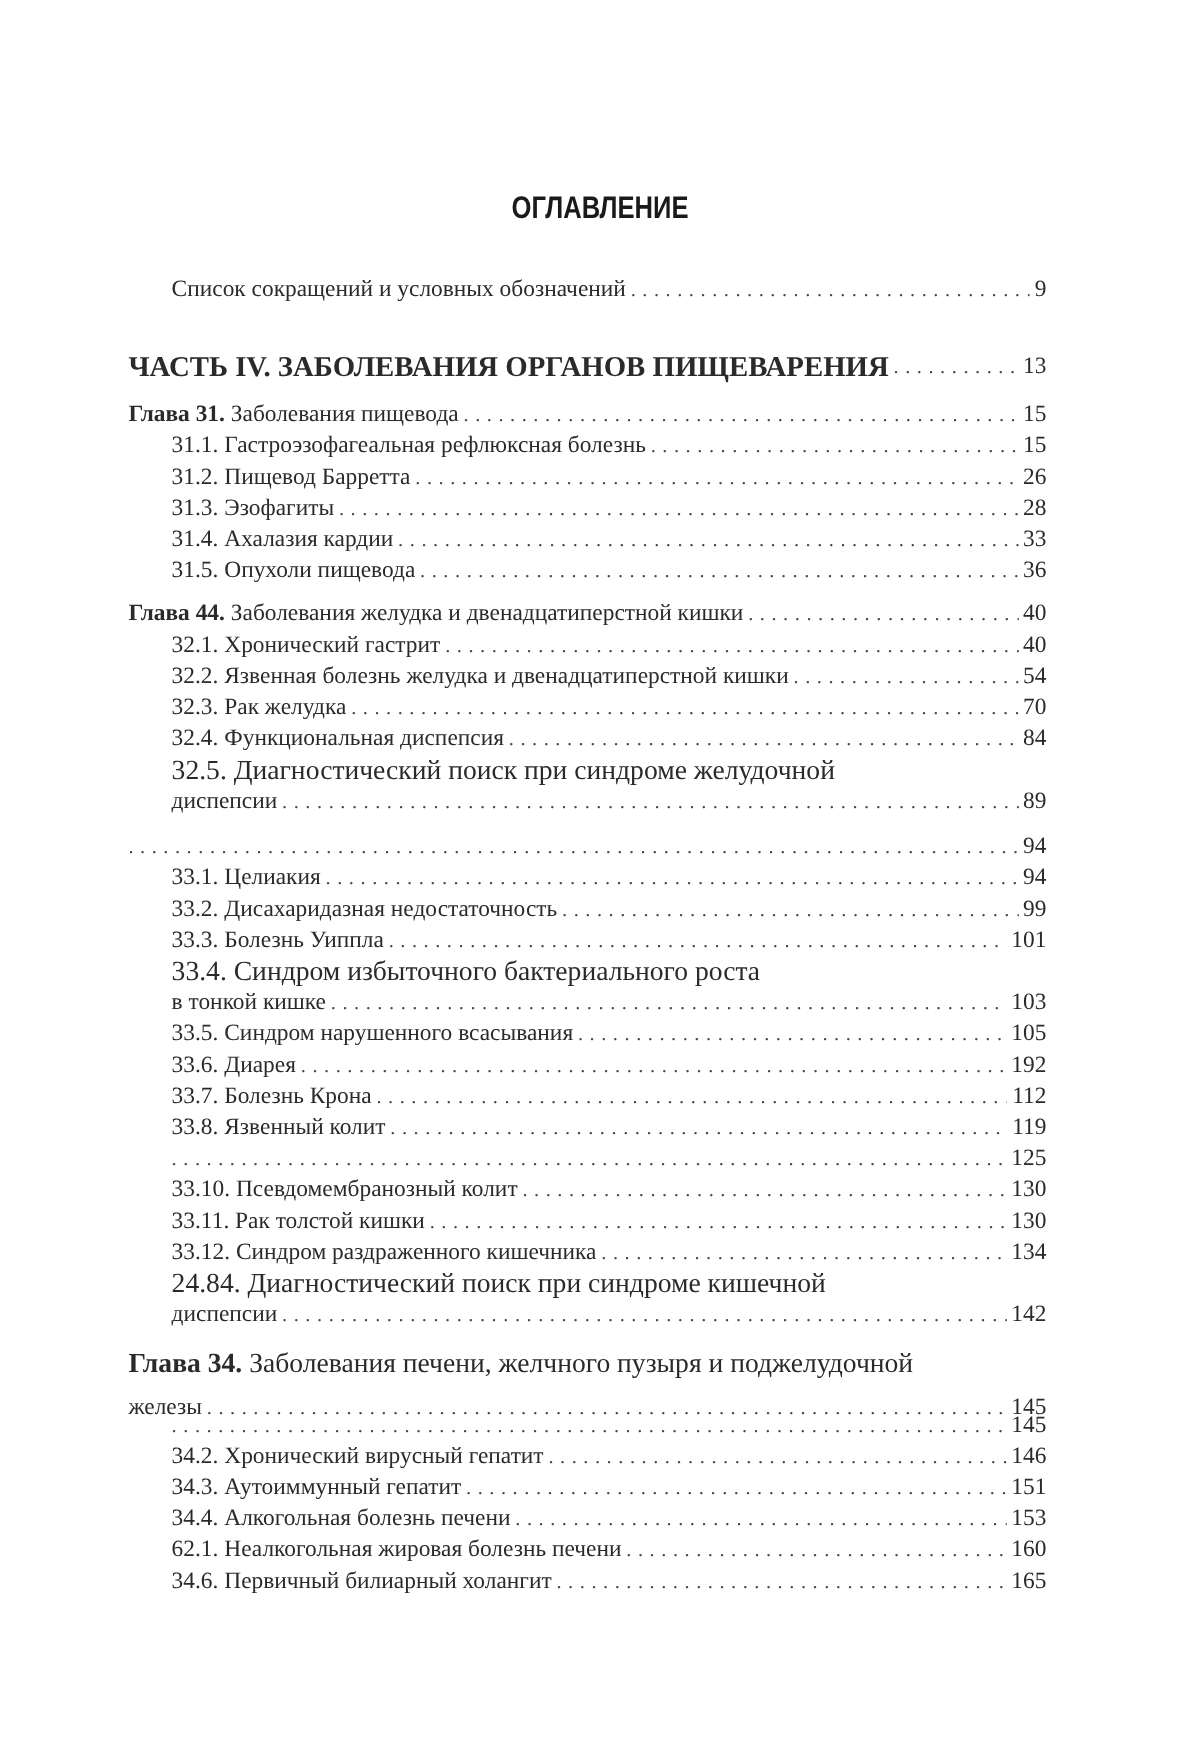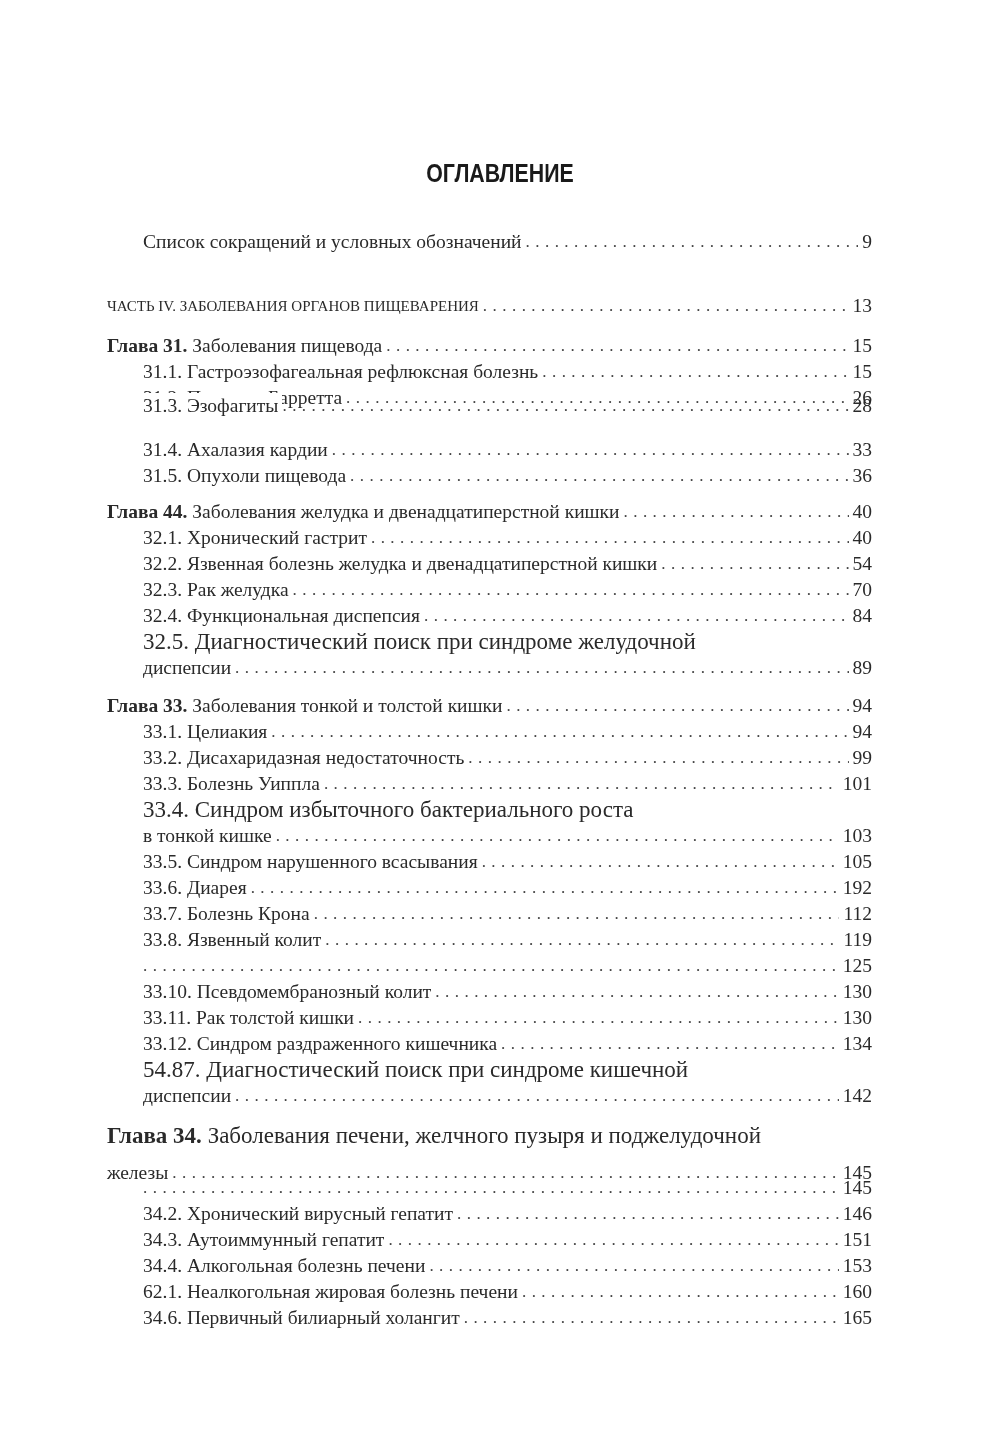--- a/index.html
+++ b/index.html
@@ -21,21 +21,21 @@
   .row .leader {
     flex: 1 1 auto; overflow: hidden; color: #444; letter-spacing: 5.2px;
     font-size: 17px;
   }
   .row .leader::before {
     content: ". . . . . . . . . . . . . . . . . . . . . . . . . . . . . . . . . . . . . . . . . . . . . . . . . . . . . . . . . . . . . . . . . . . . . . . . . . . . . . . . . . . . . . . . . . . . . . . . . . . . . . . . . .";
     letter-spacing: 0px; word-spacing: 1.2px;
   }
   .row .page { flex: 0 0 auto; padding-left: 4px; text-align: right; }
   .row.part { font-family: "Liberation Serif", serif; }
-  .row.part .text { font-weight: normal; font-size: 15px; }
+  .row.part .text { font-weight: bold; font-size: 24px; }
   .bold { font-weight: bold; }
   .cont { position: absolute; height: 26px; line-height: 26px; font-size: 23px; white-space: nowrap; }
 </style>
 </head>
 <body>
 
 <div class="page-title">ОГЛАВЛЕНИЕ</div>
 
 <div class="toc">
 
@@ -59,21 +59,21 @@
   <div class="row sub" style="top:359px">
     <span class="text">31.1. Гастроэзофагеальная рефлюксная болезнь</span>
     <span class="leader"></span>
     <span class="page">15</span>
   </div>
   <div class="row sub" style="top:385px">
     <span class="text">31.2. Пищевод Барретта</span>
     <span class="leader"></span>
     <span class="page">26</span>
   </div>
-  <div class="row sub" style="top:393px">
+  <div class="row sub" style="top:411px">
     <span class="text">31.3. Эзофагиты</span>
     <span class="leader"></span>
     <span class="page">28</span>
   </div>
   <div class="row sub" style="top:437px">
     <span class="text">31.4. Ахалазия кардии</span>
     <span class="leader"></span>
     <span class="page">33</span>
   </div>
   <div class="row sub" style="top:463px">
@@ -108,21 +108,20 @@
     <span class="page">84</span>
   </div>
   <div class="cont" style="top:629px; left:36px">32.5. Диагностический поиск при синдроме желудочной</div>
   <div class="row sub" style="top:655px">
     <span class="text">диспепсии</span>
     <span class="leader"></span>
     <span class="page">89</span>
   </div>
 
   <div class="row" style="top:693px">
-    <span class="text"><span class="bold">Глава 33.</span> <span>Заболевания тонкой и толстой кишки</span></span>
     <span class="leader"></span>
     <span class="page">94</span>
   </div>
   <div class="row sub" style="top:719px">
     <span class="text">33.1. Целиакия</span>
     <span class="leader"></span>
     <span class="page">94</span>
   </div>
   <div class="row sub" style="top:745px">
     <span class="text">33.2. Дисахаридазная недостаточность</span>
@@ -172,21 +171,21 @@
   <div class="row sub" style="top:1005px">
     <span class="text">33.11. Рак толстой кишки</span>
     <span class="leader"></span>
     <span class="page">130</span>
   </div>
   <div class="row sub" style="top:1031px">
     <span class="text">33.12. Синдром раздраженного кишечника</span>
     <span class="leader"></span>
     <span class="page">134</span>
   </div>
-  <div class="cont" style="top:1057px; left:36px">54.87. Диагностический поиск при синдроме кишечной</div>
+  <div class="cont" style="top:1057px; left:36px">24.84. Диагностический поиск при синдроме кишечной</div>
   <div class="row sub" style="top:1083px">
     <span class="text">диспепсии</span>
     <span class="leader"></span>
     <span class="page">142</span>
   </div>
 
   <div class="cont" style="top:1123px; left:0"><span class="bold">Глава 34.</span> <span>Заболевания печени, желчного пузыря и поджелудочной</span></div>
   <div class="row" style="top:1160px">
     <span class="text">железы</span>
     <span class="leader"></span>

